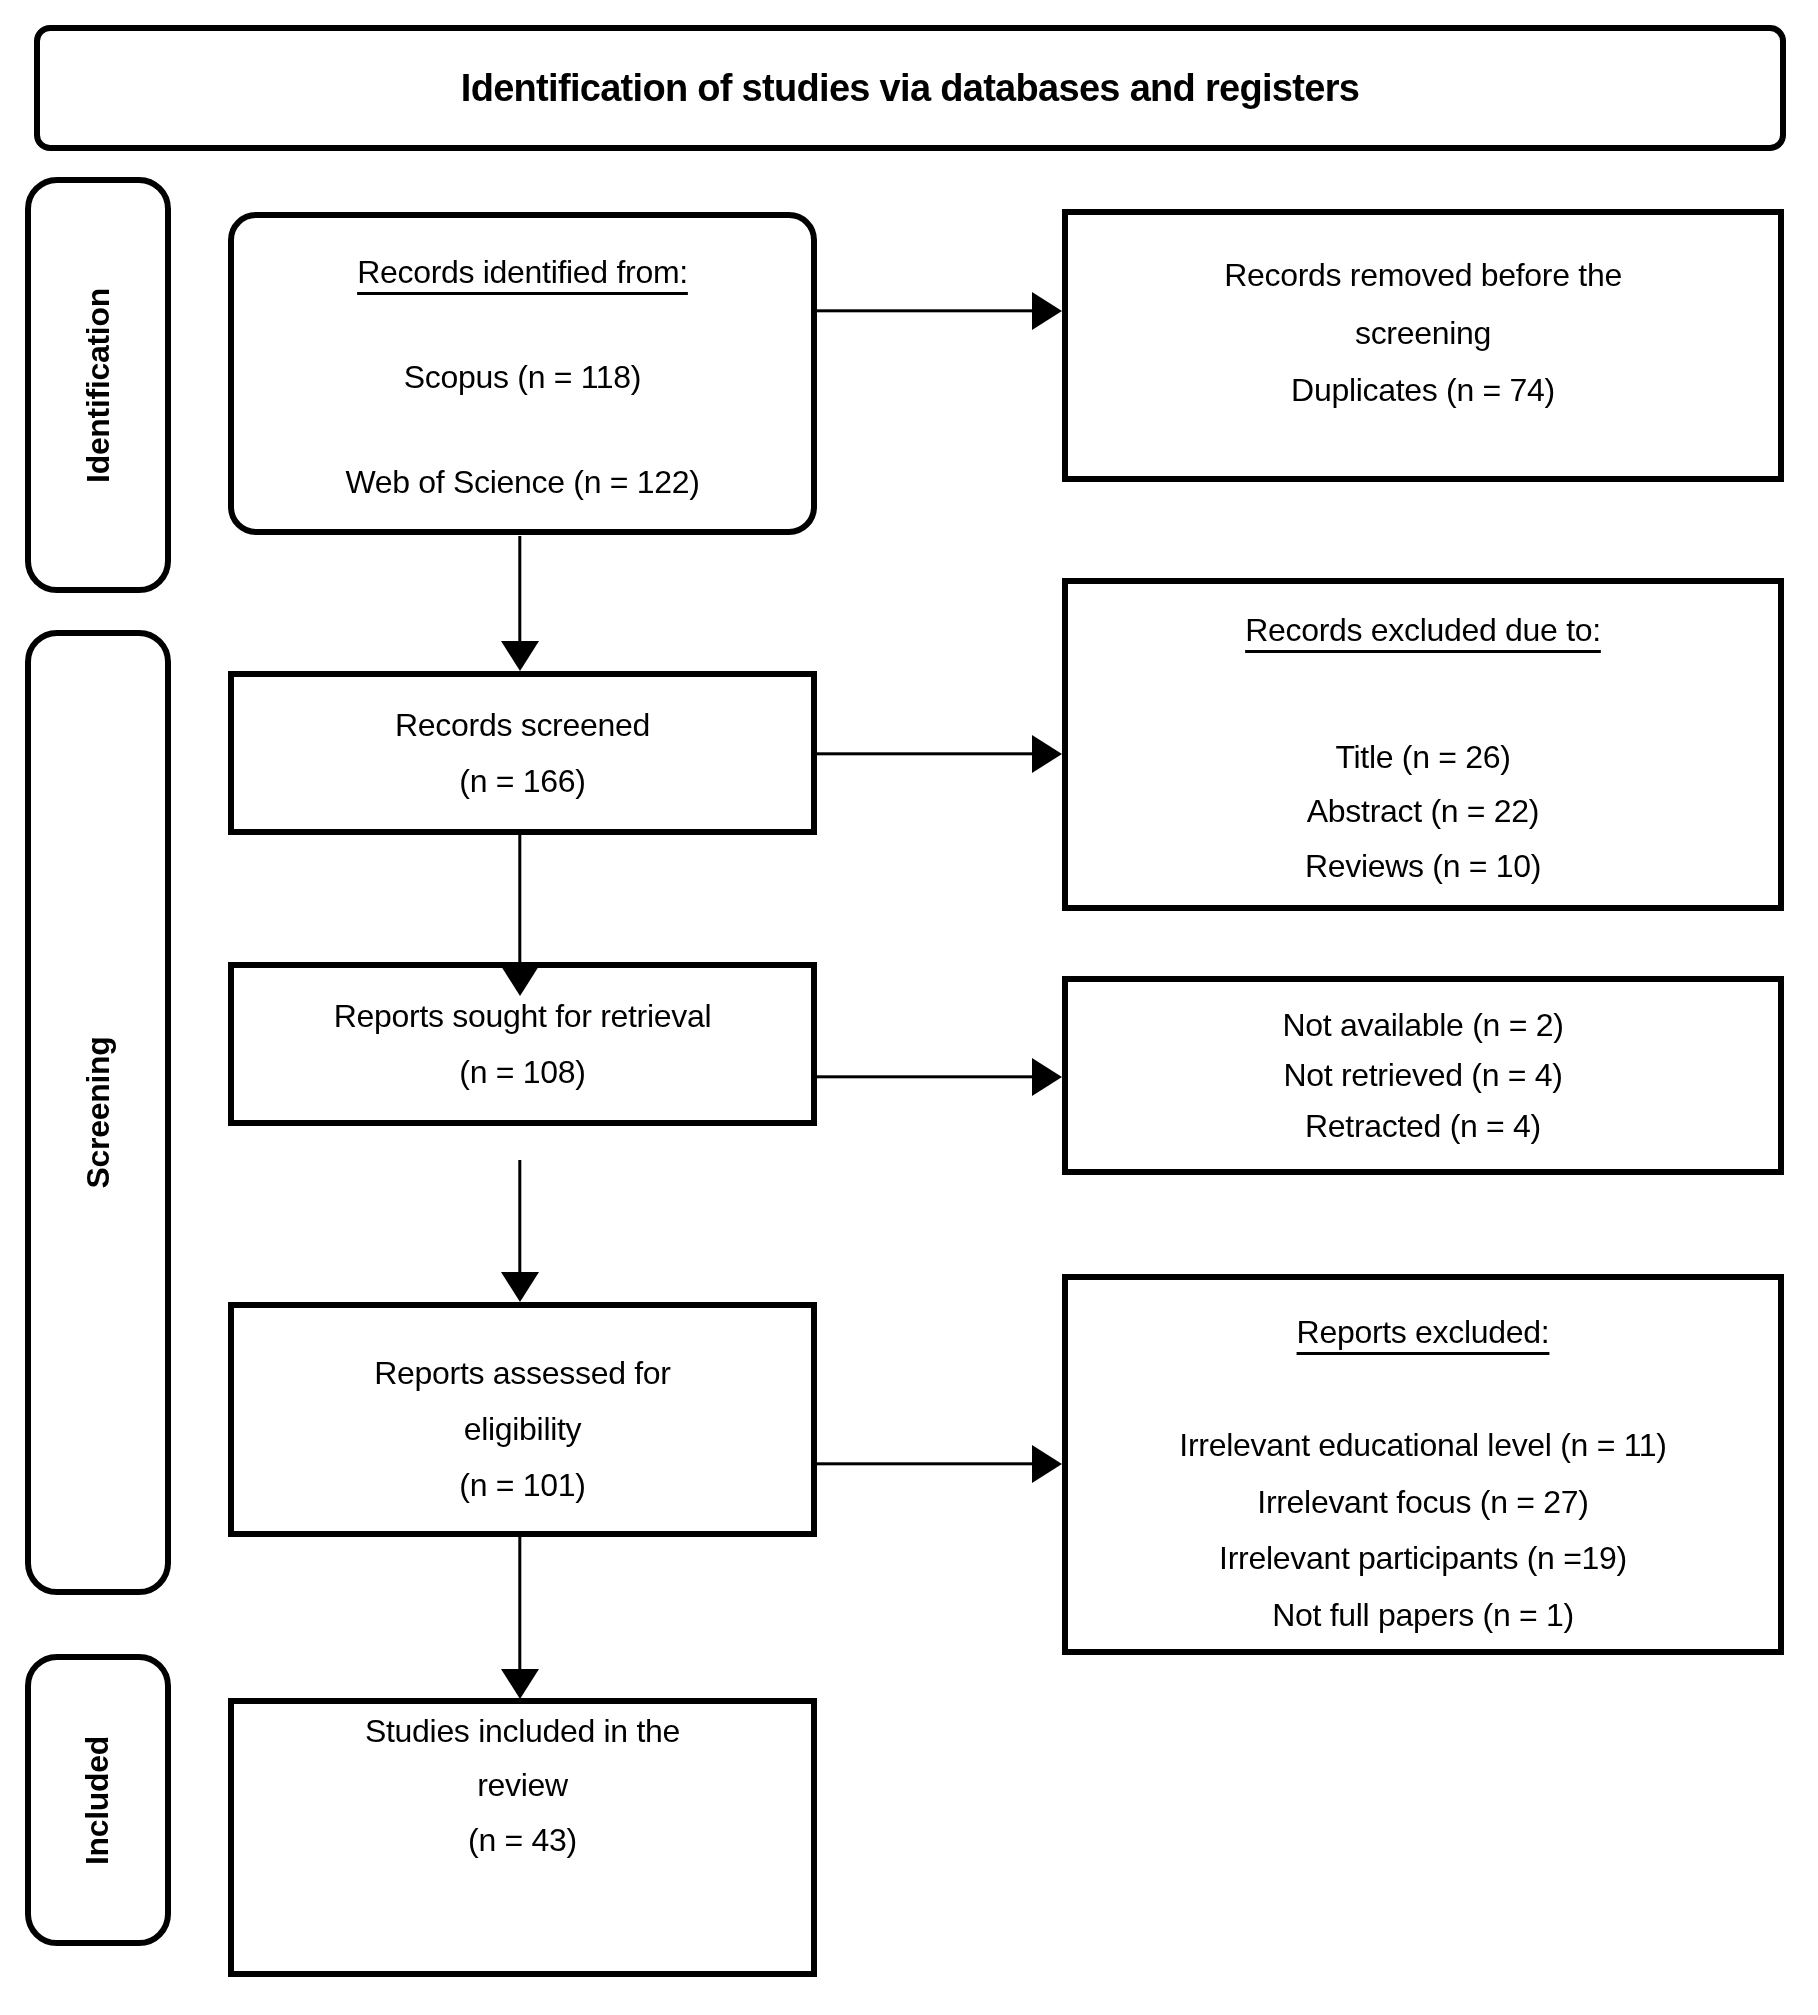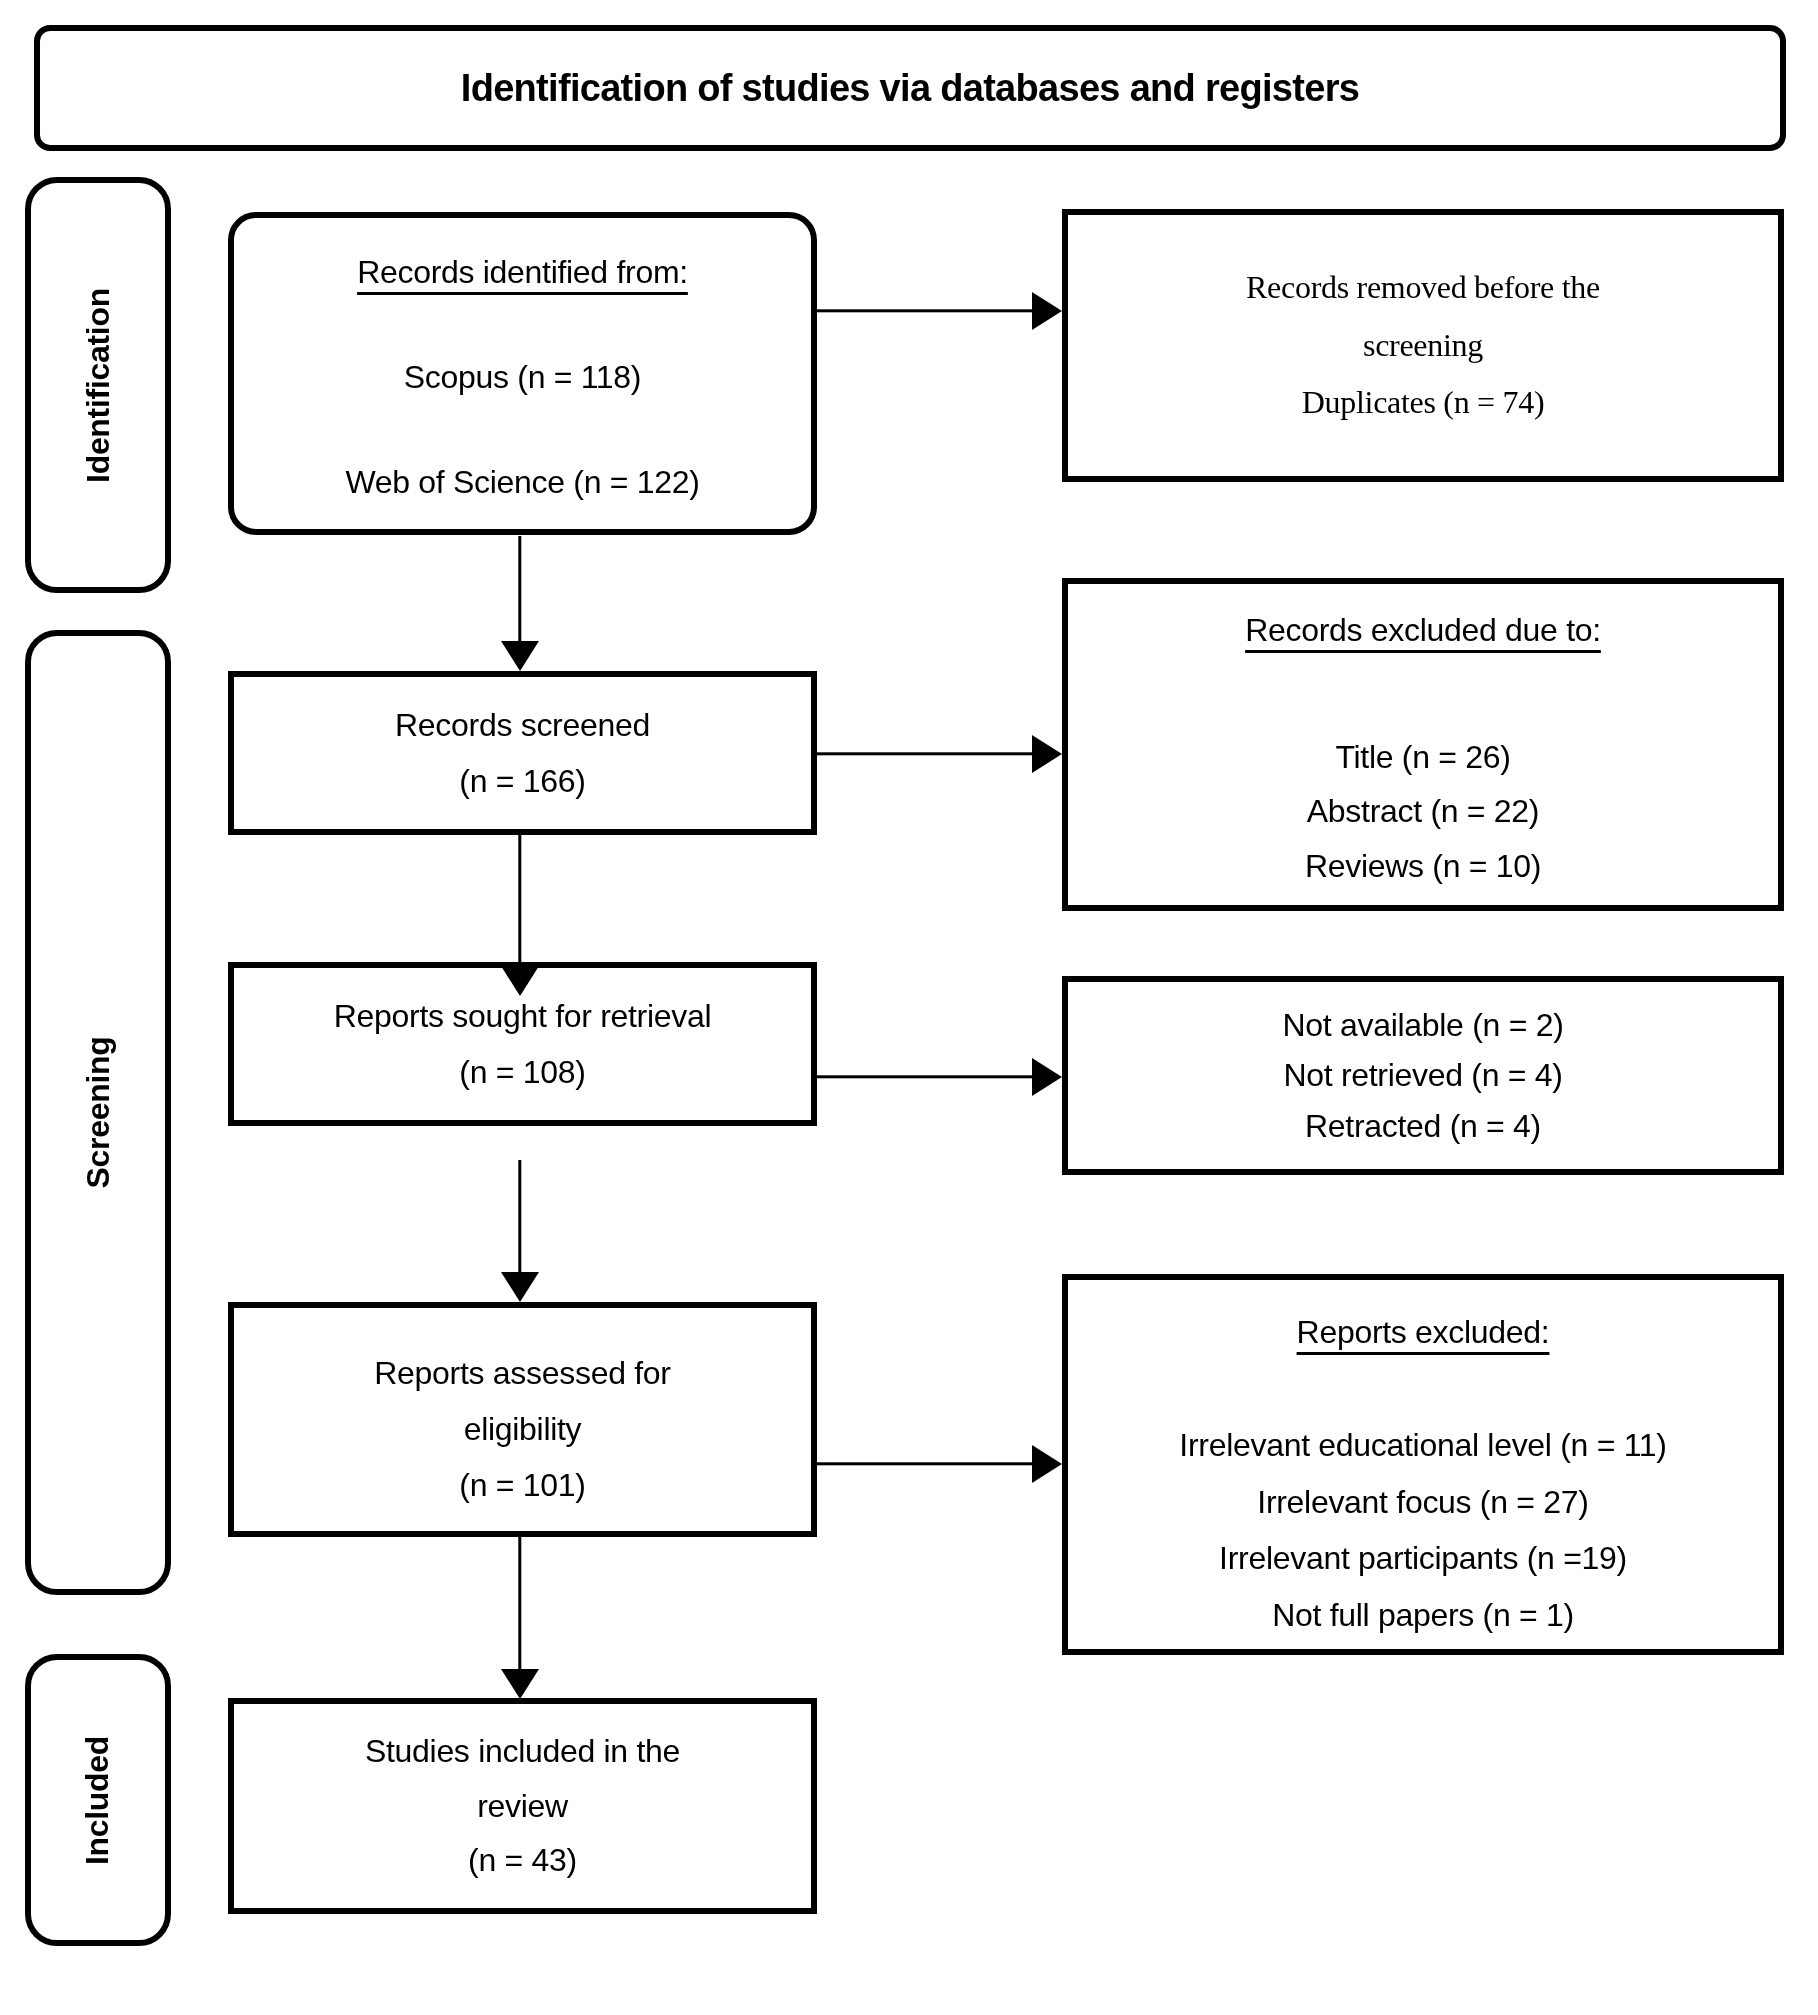--- a/index.html
+++ b/index.html
@@ -78,25 +78,25 @@
   .underlined {
     text-decoration: underline;
     text-decoration-thickness: 2.7px;
     text-underline-offset: 9.4px;
   }
 
   .b1 { top: 212px;  height: 323px; justify-content: space-between; padding: 35px 13.5px 28px; line-height: 1.2; border-radius: 28px; }
   .b2 { top: 671px;  height: 164px; justify-content: center; line-height: 1.75; }
   .b3 { top: 962px; height: 164px; justify-content: center; line-height: 1.75; }
   .b4 { top: 1302px; height: 235px; justify-content: center; line-height: 1.75; padding-top: 18px; }
-  .b5 { top: 1698px; height: 216px; justify-content: center; line-height: 1.70; }
+  .b5 { top: 1698px; height: 279px; line-height: 1.70; }
   .b4 .wrap-narrow { max-width: 418px; }
   .b5 .wrap-narrow { max-width: 398px; }
 
-  .r1 { top: 209px;  height: 273px; justify-content: center; padding: 32px 20px; line-height: 1.8; font-family: Liberation Serif, serif; }
+  .r1 { top: 209px;  height: 273px; justify-content: flex-start; padding: 32px 20px; line-height: 1.8; }
   .r1 .wrap-narrow { max-width: 472px; }
   .r2 { top: 578px;  height: 333px; justify-content: space-between; padding: 28px 16px 12px; }
   .r2 .group { line-height: 1.70; }
   .r3 { top: 976px; height: 199px; justify-content: center; line-height: 1.58; }
   .r4 { top: 1274px; height: 381px; justify-content: space-between; padding: 34px 16px 5.4px; }
   .r4 .group { line-height: 1.77; }
 
   
   .arrow-h {
     position: absolute;

